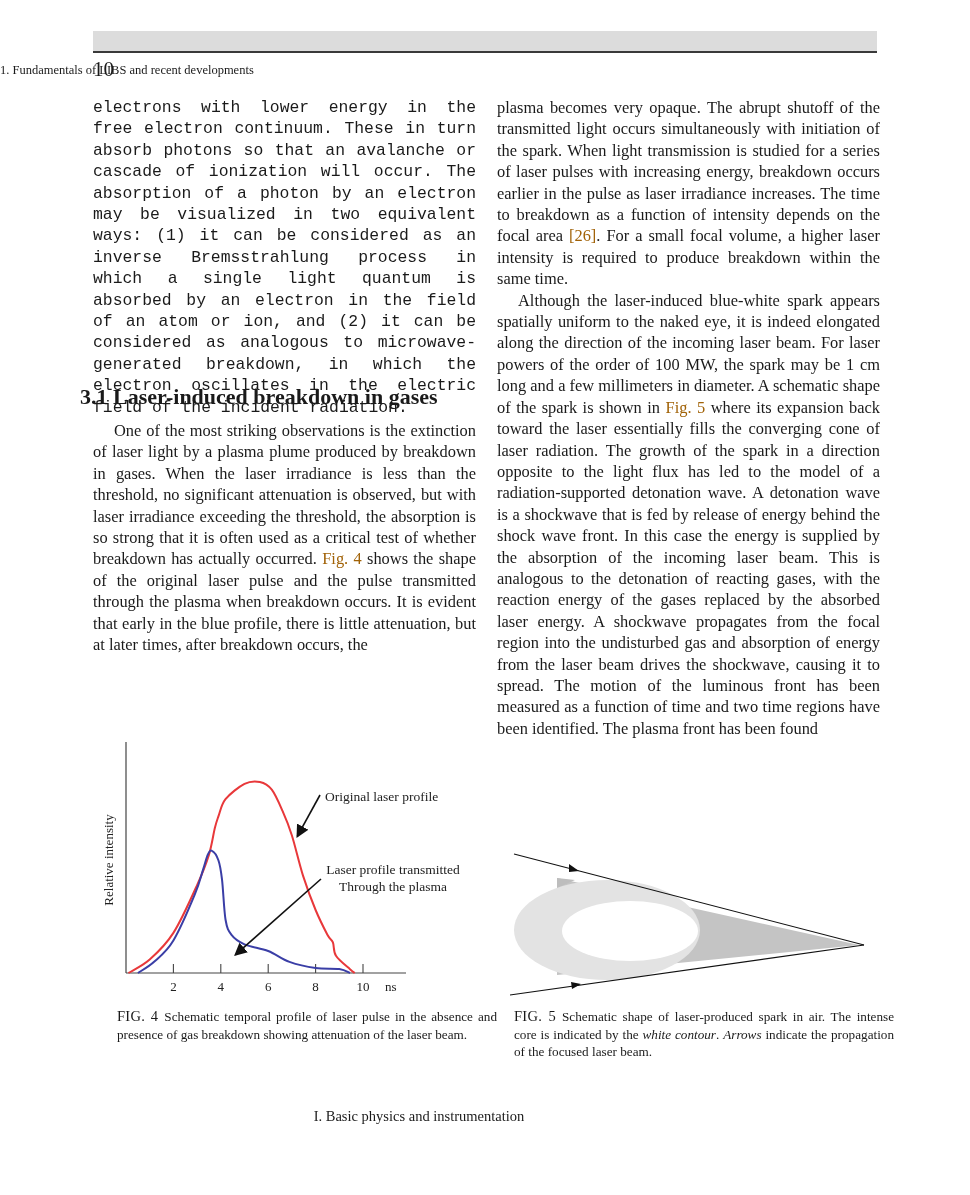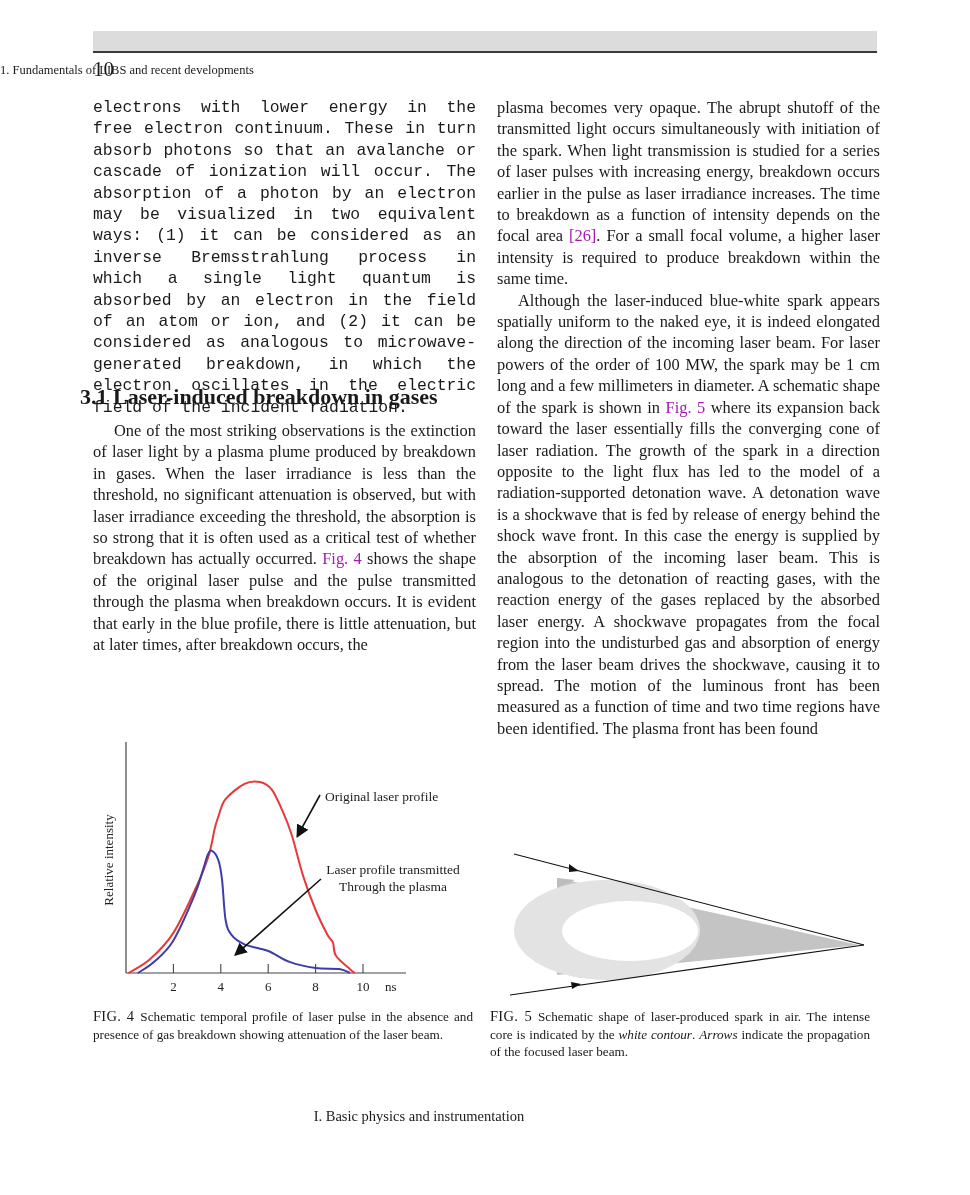--- a/index.html
+++ b/index.html
@@ -9,24 +9,24 @@
   .topline { position: absolute; left: 93px; top: 51px; width: 784px; height: 2px; background: #3a3a3a; }
   .page-num { position: absolute; left: 93px; top: 57px; font-size: 21px; line-height: 24px; }
   .running-head { position: absolute; left: 0; width: 970px; top: 63px; text-align: left; font-size: 12.5px; }
   .col { position: absolute; width: 383px; font-size: 16.4px; line-height: 21.4px; text-align: justify; }
   .col p { margin: 0; }
   .col-left { left: 93px; top: 97px; font-family: Liberation Mono, monospace; }
   .col-right { left: 497px; top: 97px; }
   .indent { text-indent: 21px; }
   .sec-title { position: absolute; left: 80px; top: 385px; font-size: 22px; font-weight: bold; line-height: 24px; }
   .col-left2 { left: 93px; top: 420px; }
-  .link { color: #a21caf; }
+  .link { color: #a16207; }
   .fig4 { position: absolute; left: 93px; top: 735px; width: 390px; height: 265px; }
   .fig5 { position: absolute; left: 497px; top: 840px; width: 385px; height: 160px; }
-  .caption { position: absolute; font-size: 13.2px; line-height: 17.5px; text-align: justify; width: 380px; }
+  .caption { position: absolute; font-size: 13.2px; line-height: 17.5px; text-align: justify; width: 380px; margin-left: 24px; }
   .cap4 { left: 93px; top: 1008px; }
   .cap5 { left: 490px; top: 1008px; }
   .cap-label { font-size: 14.5px; letter-spacing: 0.3px; margin-right: 6px; }
   .footer { position: absolute; left: 0; width: 838px; top: 1108px; text-align: center; font-size: 14.5px; }
   svg text { font-family: "Liberation Serif", "DejaVu Serif", serif; }
 </style>
 </head>
 <body>
 
 <div class="topbar"></div>

